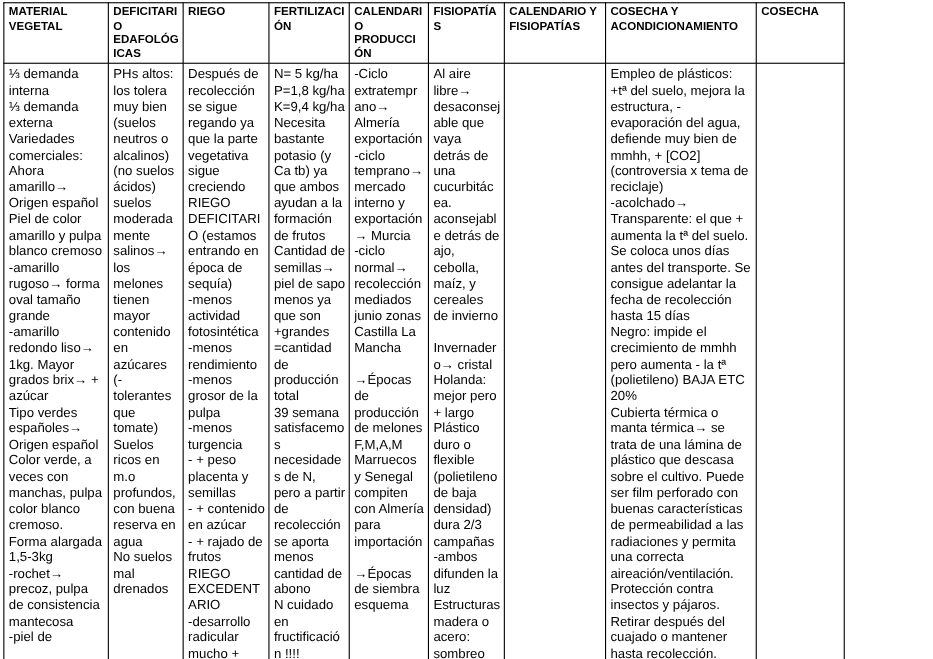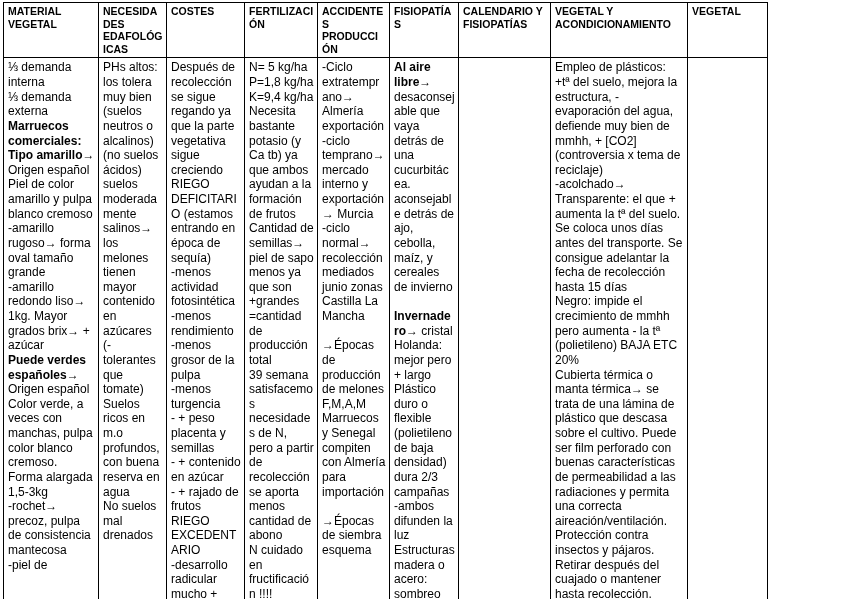--- a/index.html
+++ b/index.html
@@ -33,21 +33,21 @@
   table.doc-table th {
     font-weight: bold;
     text-align: left;
     font-size: 10.5px;
     line-height: 1.2;
   }
   .cell-text {
     white-space: pre-wrap;
   }
   .b {
-    font-weight: bold;
+    font-weight: normal;
   }
   
   col.c0 { width: 95px; }
   col.c1 { width: 68px; }
   col.c2 { width: 78px; }
   col.c3 { width: 73px; }
   col.c4 { width: 72px; }
   col.c5 { width: 69px; }
   col.c6 { width: 92px; }
   col.c7 { width: 137px; }
@@ -64,42 +64,42 @@
       <col class="c3">
       <col class="c4">
     <col class="c5">
       <col class="c6">
       <col class="c7">
       <col class="c8">
   </colgroup>
   <thead>
     <tr>
       <th>MATERIAL VEGETAL</th>
-      <th>NECESIDADES EDAFOLÓGICAS</th>
-      <th>COSTES</th>
+      <th>DEFICITARIO EDAFOLÓGICAS</th>
+      <th>RIEGO</th>
       <th>FERTILIZACIÓN</th>
-      <th>ACCIDENTES PRODUCCIÓN</th>
+      <th>CALENDARIO PRODUCCIÓN</th>
       <th>FISIOPATÍAS</th>
       <th>CALENDARIO Y FISIOPATÍAS</th>
-      <th>VEGETAL Y ACONDICIONAMIENTO</th>
-      <th>VEGETAL</th>
+      <th>COSECHA Y ACONDICIONAMIENTO</th>
+      <th>COSECHA</th>
     </tr>
   </thead>
   <tbody>
     <tr>
       <td>
         <div class="cell-text">⅓ demanda interna
 ⅓ demanda externa
-<span class="b">Marruecos comerciales:</span>
-<span class="b">Tipo amarillo→</span>
+<span class="b">Variedades comerciales:</span>
+<span class="b">Ahora amarillo→</span>
 Origen español
 Piel de color amarillo y pulpa blanco cremoso
 -amarillo rugoso→ forma oval tamaño grande
 -amarillo redondo liso→ 1kg. Mayor grados brix→ + azúcar
-<span class="b">Puede verdes españoles→</span>
+<span class="b">Tipo verdes españoles→</span>
 Origen español
 Color verde, a veces con manchas, pulpa color blanco cremoso.
 Forma alargada 1,5-3kg
 -rochet→ precoz, pulpa de consistencia mantecosa
 -piel de</div>
       </td>
       <td>
         <div class="cell-text">PHs altos: los tolera muy bien (suelos neutros o alcalinos) (no suelos ácidos)
 suelos moderadamente salinos→ los melones tienen mayor contenido en azúcares (-tolerantes que tomate)
 Suelos ricos en m.o profundos, con buena reserva en agua

